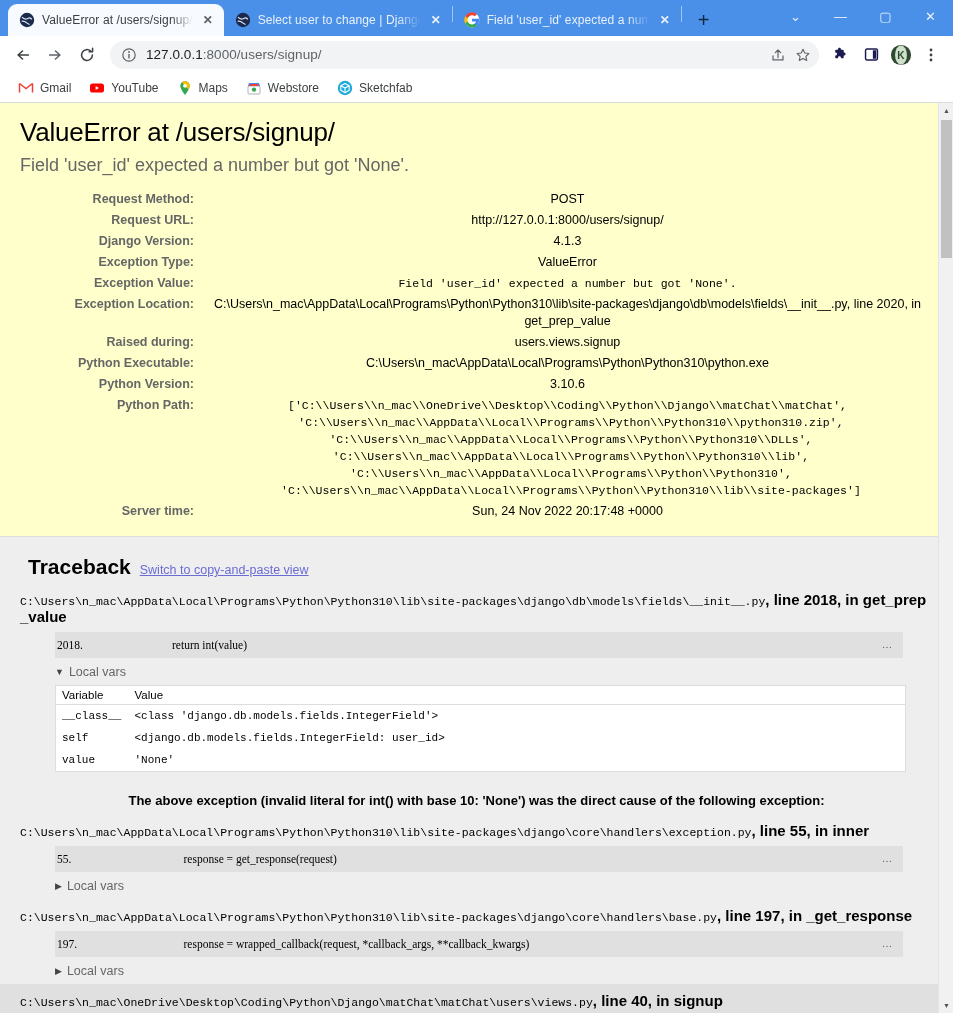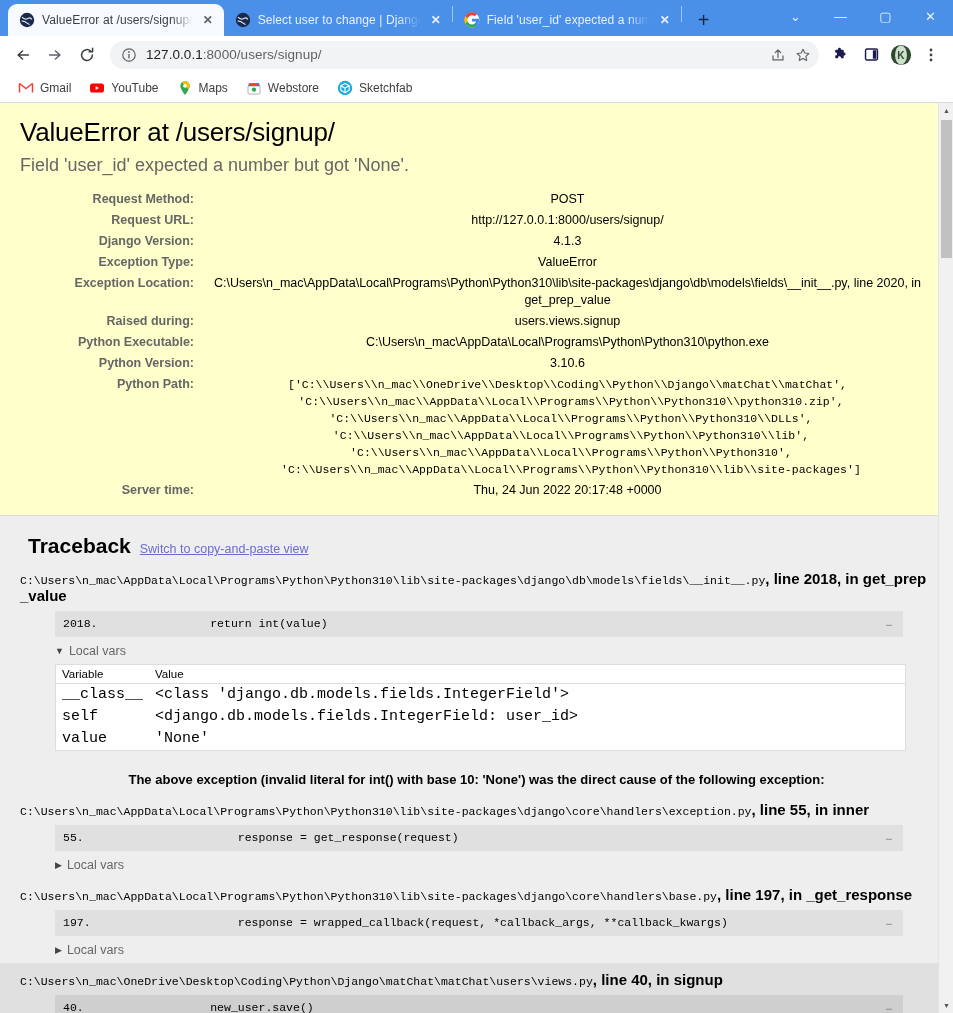--- a/index.html
+++ b/index.html
@@ -207,22 +207,22 @@
   }
   .frame .floc .sans {
     font-family: "Liberation Sans", sans-serif;
     font-size: 15px;
     font-weight: bold;
   }
   .ctxline {
     background: #e0e0e0;
     margin-left: 35px;
     margin-right: 30px;
-    padding: 5px 10px 5px 8px;
-    font-family: Liberation Mono, monospace;
+    padding: 5px 10px 5px 2px;
+    font-family: Liberation Serif, serif;
     font-size: 11.5px;
     color: #000;
     display: flex;
     line-height: 16px;
     white-space: pre;
   }
   .frame.highlight .ctxline { background: #cfcfcf; }
   .ctxline .lineno { width: 92px; flex: 0 0 92px; }
   .ctxline .src { flex: 1 1 auto; }
   .ctxline .dots { color: #555; letter-spacing: 1px; font-size: 10px; align-self: flex-end; }
@@ -250,21 +250,21 @@
     font-size: 11.5px;
     color: #000;
     font-family: "Liberation Sans", sans-serif;
     padding: 3px 6px;
     border-bottom: 1px solid #ddd;
     background: #fff;
   }
   table.vars tbody td {
     padding: 3px 6px;
     font-family: "Liberation Mono", "DejaVu Sans Mono", monospace;
-    font-size: 15px;
+    font-size: 11px;
     color: #000;
     vertical-align: top;
     line-height: 16px;
   }
   table.vars tbody td.vname { width: 73px; }
 
   .exc-cause {
     font-size: 13px;
     font-weight: bold;
     color: #000;
@@ -495,20 +495,24 @@
             </tr>
             <tr>
               <th>Django Version:</th>
               <td>4.1.3</td>
             </tr>
             <tr>
               <th>Exception Type:</th>
               <td>ValueError</td>
             </tr>
             <tr>
+              <th>Exception Value:</th>
+              <td class="mono">Field 'user_id' expected a number but got 'None'.</td>
+            </tr>
+            <tr>
               <th>Exception Location:</th>
               <td>C:\Users\n_mac\AppData\Local\Programs\Python\Python310\lib\site-packages\django\db\models\fields\__init__.py, line 2020, in get_prep_value</td>
             </tr>
             <tr>
               <th>Raised during:</th>
               <td>users.views.signup</td>
             </tr>
             <tr>
               <th>Python Executable:</th>
               <td>C:\Users\n_mac\AppData\Local\Programs\Python\Python310\python.exe</td>
@@ -521,21 +525,21 @@
               <th>Python Path:</th>
               <td class="mono">['C:\\Users\\n_mac\\OneDrive\\Desktop\\Coding\\Python\\Django\\matChat\\matChat',
  'C:\\Users\\n_mac\\AppData\\Local\\Programs\\Python\\Python310\\python310.zip',
  'C:\\Users\\n_mac\\AppData\\Local\\Programs\\Python\\Python310\\DLLs',
  'C:\\Users\\n_mac\\AppData\\Local\\Programs\\Python\\Python310\\lib',
  'C:\\Users\\n_mac\\AppData\\Local\\Programs\\Python\\Python310',
  'C:\\Users\\n_mac\\AppData\\Local\\Programs\\Python\\Python310\\lib\\site-packages']</td>
             </tr>
             <tr>
               <th>Server time:</th>
-              <td>Thu, 24 Jun 2022 20:17:48 +0000</td>
+              <td>Sun, 24 Nov 2022 20:17:48 +0000</td>
             </tr>
           </tbody>
         </table>
       </div>
 
       <div class="tb-section">
         <div class="tb-head">
           <h2>Traceback</h2>
           <a href="#">Switch to copy-and-paste view</a>
         </div>

